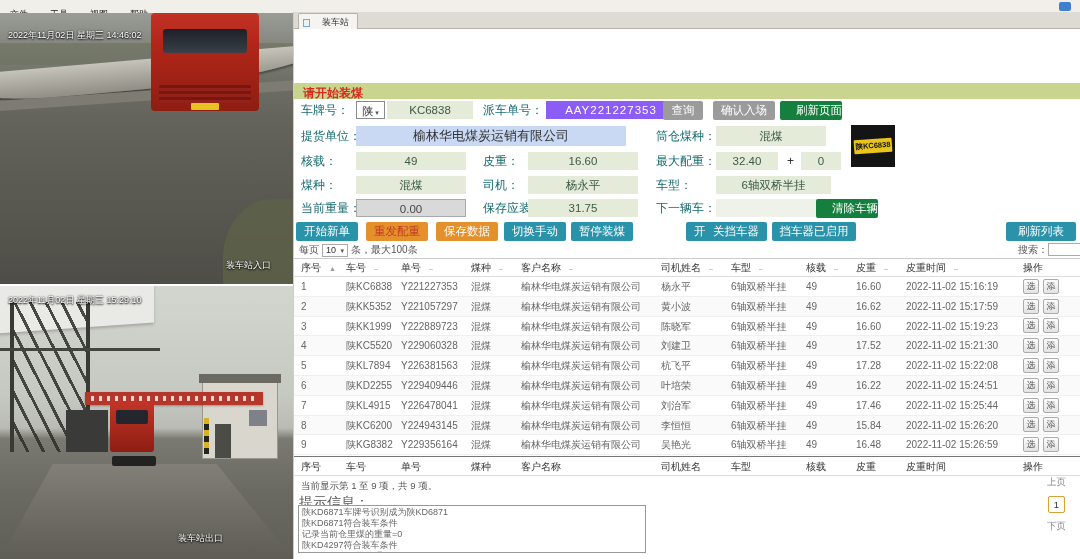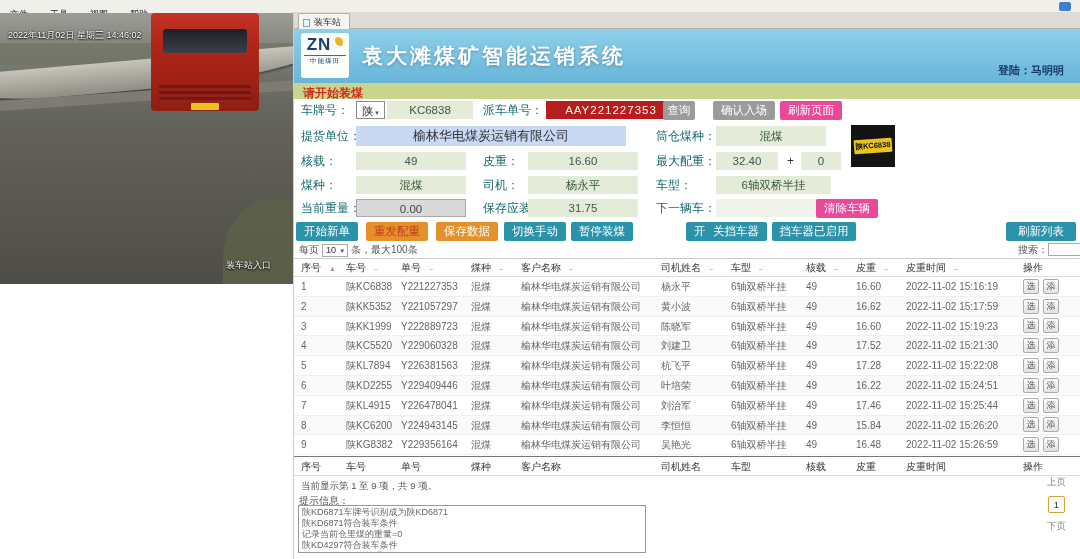--- a/index.html
+++ b/index.html
@@ -39,43 +39,43 @@
   .truck2 .trl { position:absolute; top:8px; left:-30px; width:42px; height:42px; background:#3a3a38; }
   .truck2 .cab { position:absolute; top:0; left:14px; width:44px; height:50px; background:linear-gradient(180deg,#c23528,#8e1d12); border-radius:3px; }
   .truck2 .ws { position:absolute; top:8px; left:20px; width:32px; height:14px; background:#23262c; border-radius:2px; }
   .truck2 .wh { position:absolute; bottom:0; left:16px; width:44px; height:10px; background:#222; border-radius:2px; }
   .c2-post { position:absolute; top:132px; right:84px; width:5px; height:36px; background:repeating-linear-gradient(180deg,#d8b12a 0 6px,#24241f 6px 12px); }
   .c2-road { position:absolute; bottom:0; left:0; width:100%; height:95px; background:linear-gradient(180deg,#84827a,#5d5c55); clip-path:polygon(18% 0,74% 0,100% 100%,0 100%); opacity:.85; }
 
   
   .rpanel { position:absolute; left:293px; top:12px; width:787px; height:547px; background:#fff; overflow:hidden; border-left:1px solid #cfcdc6; }
   .tabbar { position:absolute; left:0; top:0; width:100%; height:17px; background:#dedbd4; border-bottom:1px solid #b5b2aa; }
-  .tab { position:absolute; left:4px; top:1px; height:16px; padding:2px 8px 0 4px; background:#f5f4f0; border:1px solid #b5b2aa; border-bottom:none; border-radius:2px 2px 0 0; font-size:9px; color:#333; line-height:15px; display:flex; align-items:center; gap:4px;text-align:center; }
+  .tab { position:absolute; left:4px; top:1px; height:16px; padding:2px 8px 0 4px; background:#f5f4f0; border:1px solid #b5b2aa; border-bottom:none; border-radius:2px 2px 0 0; font-size:9px; color:#333; line-height:15px; display:flex; align-items:center; gap:12px;text-align:center; }
   .tabico { width:7px; height:8px; background:#eaf2fa; border:1px solid #7ba7cc; display:inline-block; }
   .apphead { position:absolute; left:0; top:17px; width:100%; height:54px; background:linear-gradient(180deg,#8ed0ea,#67b5d8); }
   .logo { position:absolute; left:7px; top:4px; width:48px; height:45px; background:#fdfdfb; border-radius:3px; text-align:center; padding-top:3px; }
   .logo .zn { font-size:17px; font-weight:bold; color:#1b3f73; letter-spacing:1px; line-height:18px; }
   .logo .moon { display:inline-block; width:11px; height:11px; background:#f0b429; border-radius:50%; box-shadow:inset 3px -2px 0 #fdfdfb; vertical-align:2px; margin-left:1px; }
   .logo .sub { font-size:6.5px; color:#1b3f73; border-top:1px solid #c33; margin:1px 3px 0; padding-top:1px; letter-spacing:1px; }
   .apptitle { position:absolute; left:68px; top:13px; font-size:21px; font-weight:bold; color:#fff; letter-spacing:3px; text-shadow:0 1px 3px rgba(10,40,80,.35); }
   .login { position:absolute; right:16px; top:34px; font-size:11px; color:#12386e; font-weight:bold; }
   .statusbar { position:absolute; left:0; top:71px; width:100%; height:16px; background:#c9d58e; }
   .statusbar span { font-size:12px; font-weight:bold; color:#d62b1e; line-height:16px; padding-left:9px; }
 
   
   .form { position:absolute; left:0; top:87px; width:100%; height:144px; background:#fff; }
   .lbl { position:absolute; font-size:12px; color:#156a6e; line-height:18px; white-space:nowrap; }
   .box { position:absolute; height:18px; background:#e4ebd8; font-size:11.5px; color:#3c5a46; text-align:center; line-height:18px; overflow:hidden; white-space:nowrap; }
   .box.blue { background:#c9d8f3; color:#333; font-size:13px; }
-  .box.green { background:#b91c1c; color:#fff; letter-spacing:1px; }
+  .box.green { background:#8b5cf6; color:#fff; letter-spacing:1px; }
   .box.grayf { background:#d9d9d9; border:1px solid #a9a9a9; color:#444; }
   .box.sel { background:#fff; border:1px solid #8a8a8a; color:#333; font-size:11px; }
   .caret { font-size:7px; color:#555; margin-left:2px; }
   .btn { position:absolute; height:19px; border:none; color:#fff; font-size:11.5px; line-height:19px; text-align:center; border-radius:2px; font-family:inherit; cursor:pointer; padding:0; white-space:nowrap; }
-  .btn.teal { background:#2a93a9; } .btn.orange { background:#e5912b; } .btn.blue { background:#ec4899; } .btn.grey { background:#9b9b9b; }
+  .btn.teal { background:#2a93a9; } .btn.orange { background:#e5912b; } .btn.blue { background:#15803d;text-align:right; } .btn.grey { background:#9b9b9b; }
   .btn.redtext { color:#c03a28; }
   .plateimg { position:absolute; left:557px; top:26px; width:44px; height:42px; background:#141414; }
   .plateimg .p { position:absolute; left:3px; top:14px; width:38px; height:14px; background:#e9c41c; transform:rotate(-4deg); font-size:7.5px; font-weight:bold; color:#111; text-align:center; line-height:14px; border-radius:1px; }
 
   
   .pager { position:absolute; left:0; top:231px; width:100%; height:14px; font-size:10px; color:#555; }
   .pager .pp { position:absolute; left:5px; top:0; line-height:13px; }
   .ppsel { display:inline-block; width:26px; height:13px; border:1px solid #aaa; background:#fff; font-size:9px; line-height:11px; text-align:center; color:#333; margin:0 3px; }
   .searchlbl { position:absolute; left:724px; top:0; line-height:13px; }
   .searchin { position:absolute; left:754px; top:0; width:40px; height:13px; border:1px solid #aaa; background:#fff; font-size:9px; }
@@ -89,21 +89,21 @@
   .tr { height:19.8px; border-bottom:1px solid #f0f0f0; }
   .tr.alt { background:#fafafa; }
   .td { font-size:10px; color:#666; line-height:19px; white-space:nowrap; overflow:hidden; }
   .td.actions { display:flex; gap:4px; align-items:center; }
   .mini { width:16px; height:15px; font-size:9px; line-height:13px; color:#555; background:linear-gradient(#fdfdfd,#e3e3e3); border:1px solid #ababab; border-radius:2px; padding:0; font-family:inherit; cursor:pointer; }
   .tfoot { position:absolute; left:0; top:444px; width:100%; height:20px; border-top:1px solid #777; border-bottom:1px solid #ddd; }
   .tfoot .th { font-size:10px; color:#333; line-height:19px; white-space:nowrap; overflow:hidden; }
   .summary { position:absolute; left:7px; top:468px; font-size:9.5px; color:#555; }
   .pgnav { position:absolute; right:14px; top:464px; font-size:9.5px; color:#888; display:flex; align-items:center; gap:7px;flex-direction:column; }
   .pgcur { width:17px; height:17px; border:1px solid #d8a035; background:#fff; color:#333; font-size:9.5px; line-height:15px; text-align:center; border-radius:2px; }
-  .loglbl { position:absolute; left:5px; top:482px; font-size:10px; color:#555;text-decoration:underline; }
+  .loglbl { position:absolute; left:5px; top:482px; font-size:14px; color:#555;text-decoration:underline; }
   .logta { position:absolute; left:4px; top:493px; width:348px; height:48px; border:1px solid #999; font-size:9px; color:#666; font-family:inherit; line-height:11px; resize:none; overflow-y:scroll; padding:1px 3px; background:#fff; }
 </style>
 </head>
 <body>
 
 <div class="screen">
 
   <div class="menubar" id="menubar">
       <span>文件</span>
       <span>工具</span>
@@ -120,51 +120,64 @@
     <div class="truck1">
       <div class="cab"></div>
         <div class="ws"></div>
         <div class="grille"></div>
         <div class="plate"></div>
     </div>
     <div class="ovl" style="left:8px;top:16px;">2022年11月02日 星期三 14:46:02</div>
     <div class="ovl" style="right:22px;bottom:12px;">装车站入口</div>
   </div>
 
+  <div class="cam cam2">
+    <div class="c2-canopy"></div>
+    <div class="c2-truss"></div>
+    <div class="c2-beam"></div>
+    <div class="c2-road"></div>
+    <div class="c2-build">
+      <div class="c2-roof"></div>
+        <div class="c2-door"></div>
+        <div class="c2-win"></div>
+      <div class="c2-banner"></div>
+    </div>
+    <div class="truck2">
+      <div class="trl"></div>
+        <div class="cab"></div>
+        <div class="ws"></div>
+        <div class="wh"></div>
+    </div>
+    <div class="c2-post"></div>
+    <div class="ovl" style="left:8px;top:8px;">2022年11月02日 星期三 15:29:10</div>
+    <div class="ovl" style="left:178px;bottom:14px;">装车站出口</div>
+  </div>
 
   <div class="rpanel">
 
     <div class="tabbar">
       <div class="tab">
         <span class="tabico"></span>
         <span>装车站</span>
       </div>
     </div>
 
-    <div class="apphead">
-      <div class="logo">
-        <div><span class="zn">ZN</span><span class="moon"></span></div>
-        <div class="sub">中能煤田</div>
-      </div>
-      <div class="apptitle">袁大滩煤矿智能运销系统</div>
-      <div class="login">登陆：马明明</div>
-    </div>
 
     <div class="statusbar">
       <span>请开始装煤</span>
     </div>
 
     <div class="form">
 
       <span class="lbl" style="left:7px;top:2px;">车牌号：</span>
       <div class="box sel" style="left:62px;top:2px;width:29px;"><span>陕</span><span class="caret">▾</span></div>
       <div class="box" style="left:93px;top:2px;width:86px;">KC6838</div>
       <span class="lbl" style="left:189px;top:2px;">派车单号：</span>
       <div class="box green" style="left:252px;top:2px;width:130px;">AAY221227353</div>
-      <button class="btn grey" style="left:369px;top:2px;width:32px;">查询</button>
+      <button class="btn grey" style="left:369px;top:2px;width:40px;">查询</button>
       <button class="btn grey" style="left:419px;top:2px;width:62px;">确认入场</button>
       <button class="btn blue" style="left:486px;top:2px;width:62px;">刷新页面</button>
 
       <span class="lbl" style="left:7px;top:28px;">提货单位：</span>
       <div class="box blue" style="left:62px;top:27px;width:270px;height:20px;line-height:20px;">榆林华电煤炭运销有限公司</div>
       <span class="lbl" style="left:362px;top:28px;">筒仓煤种：</span>
       <div class="box" style="left:422px;top:27px;width:110px;height:20px;line-height:20px;">混煤</div>
       <div class="plateimg">
         <div class="p">陕KC6838</div>
       </div>

